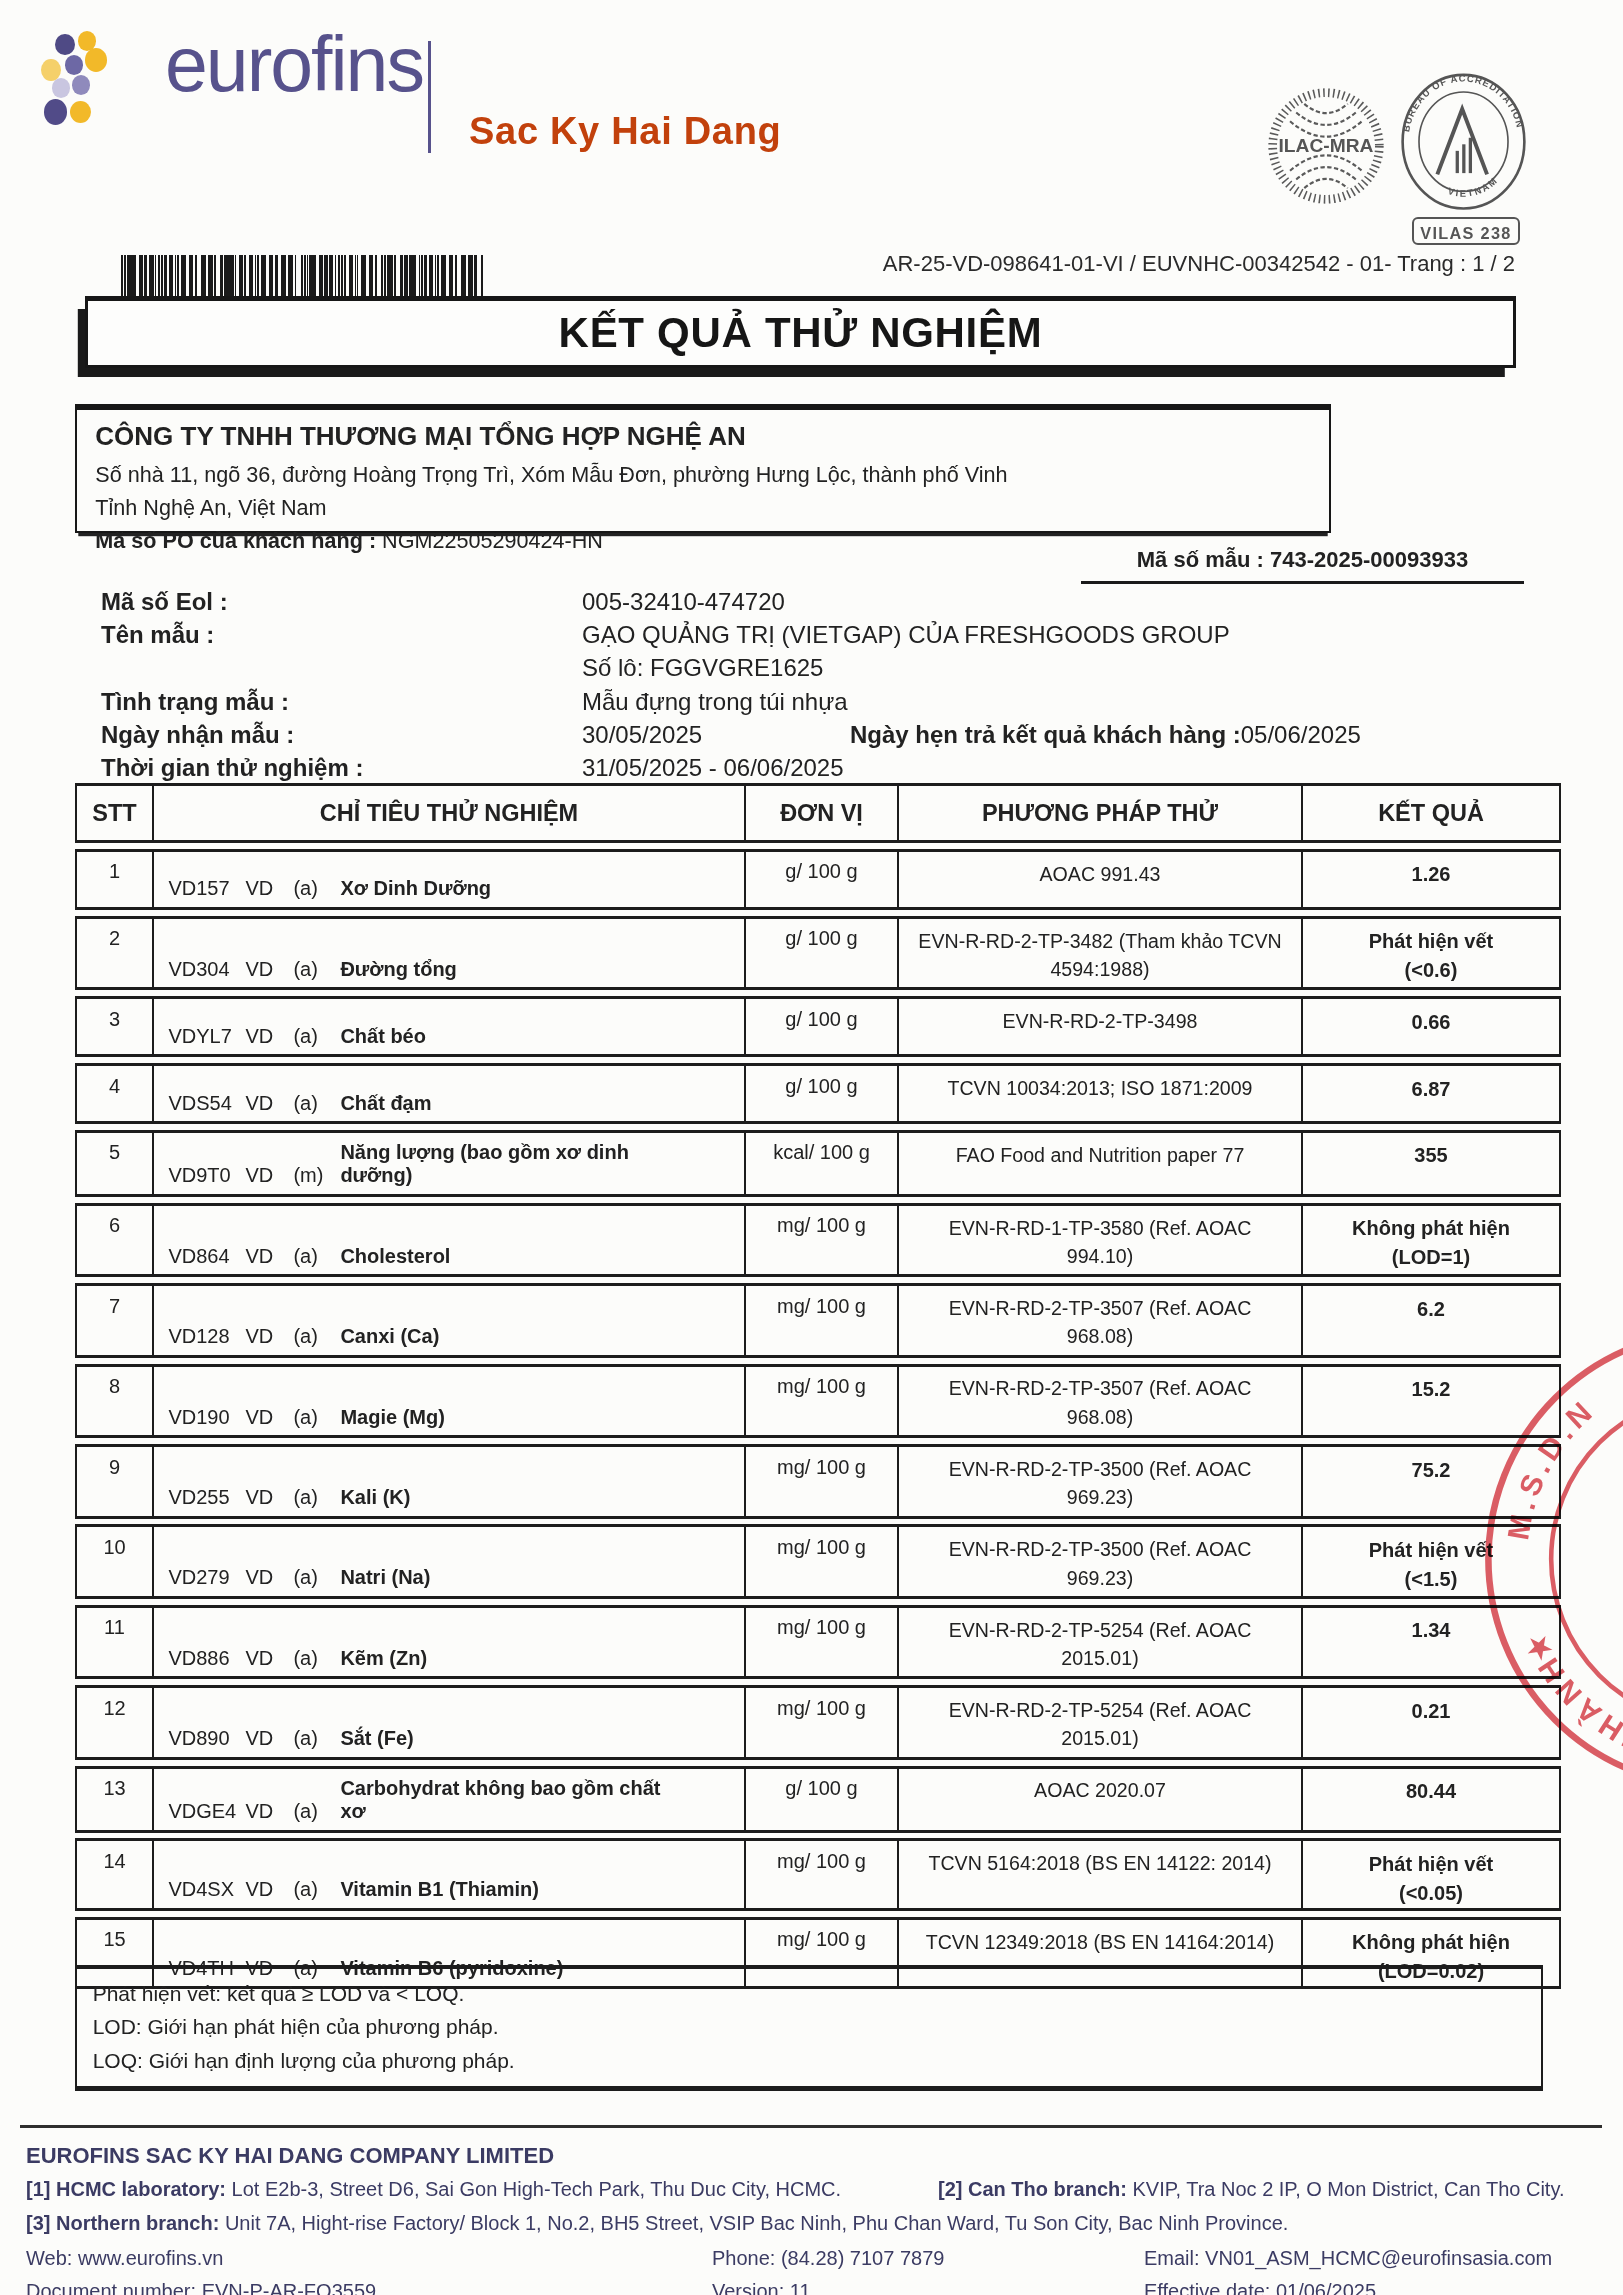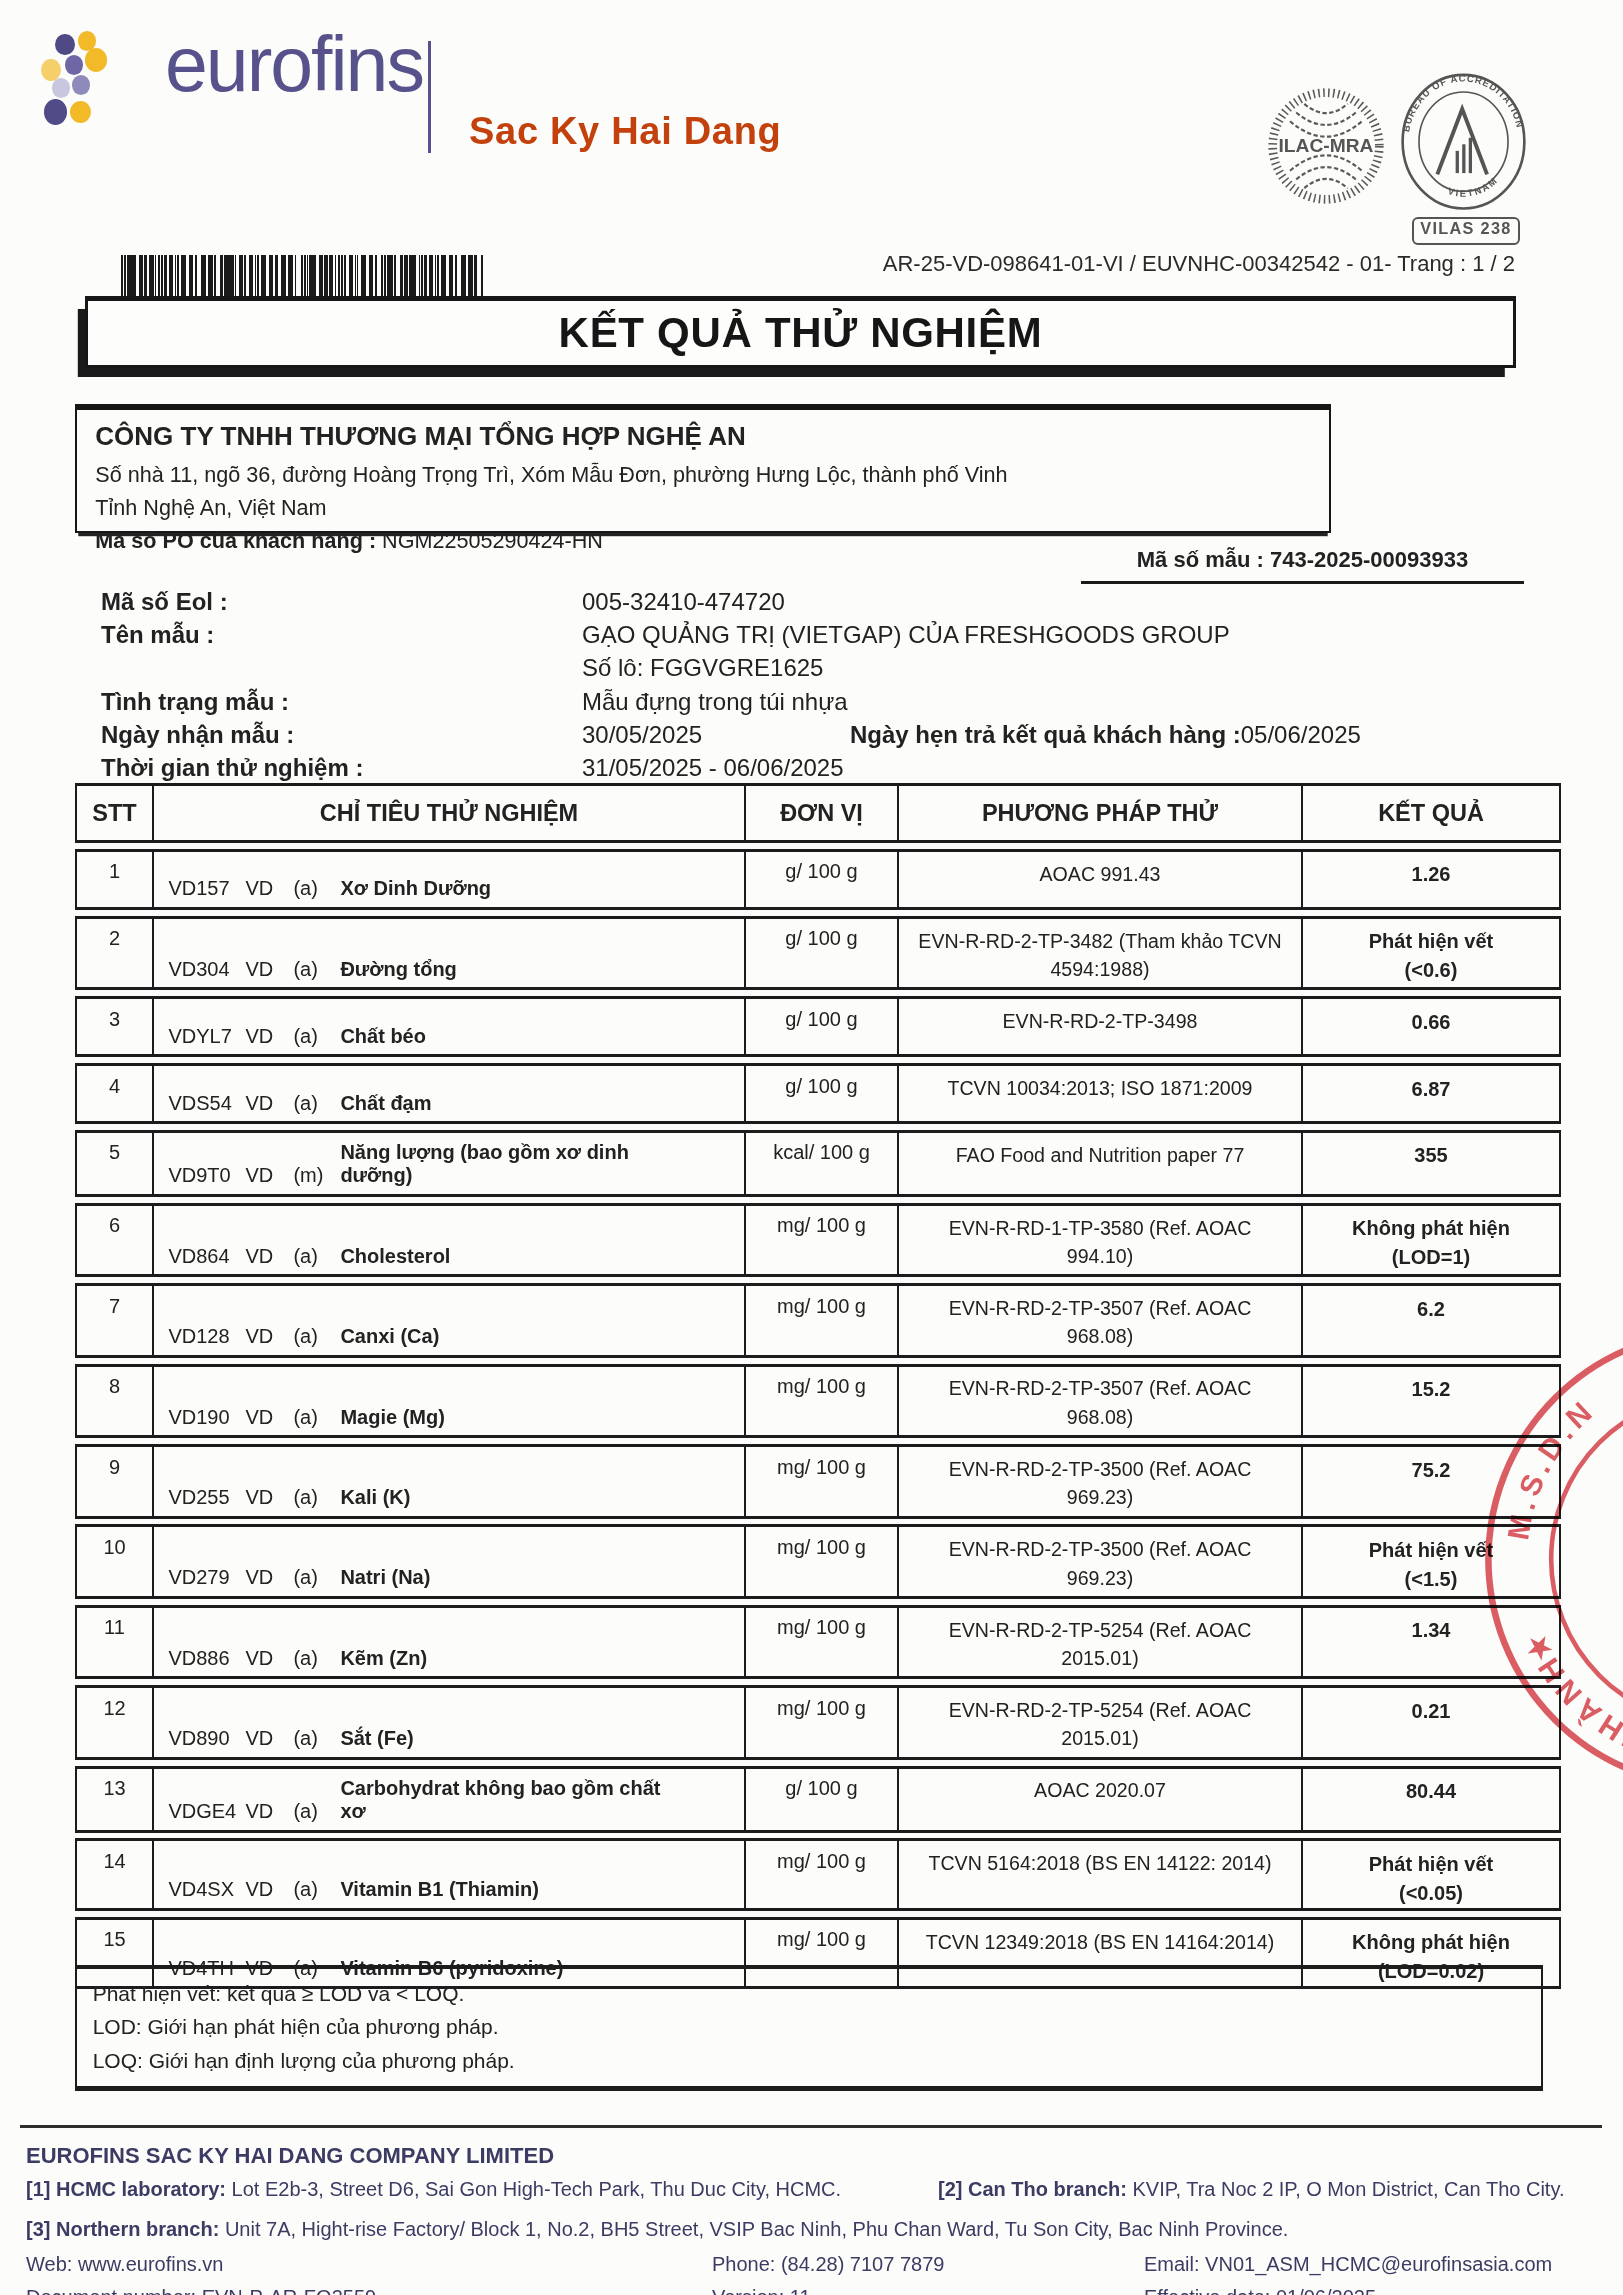--- a/index.html
+++ b/index.html
@@ -20,21 +20,21 @@
   .d8{left:2.6px;top:65px;width:23.5px;height:26px;background:#514b88}
   .d9{left:29px;top:67px;width:21px;height:22px;background:#f2b929}
   .brand{position:absolute;left:165px;top:19.6px;font-size:77px;letter-spacing:-2px;color:#57528c}
   .logo-divider{position:absolute;left:428px;top:41px;width:2.6px;height:112px;background:#57528c}
   .division{position:absolute;left:469px;top:110px;font-size:38px;font-weight:bold;color:#c2410c;letter-spacing:0.7px}
 
   
   .seal-ilac{position:absolute;left:1264px;top:84px}
   .seal-boa{position:absolute;left:1398px;top:71px}
   .vilas-box{position:absolute;left:1412px;top:217px;width:108px;height:27.5px;border:2.6px solid #555;
-             border-radius:5.9px;display:flex;align-items:flex-start;justify-content:center;
+             border-radius:5.9px;display:flex;align-items:flex-end;justify-content:center;
              font-size:16.3px;font-weight:bold;color:#555;letter-spacing:1.3px}
 
   
   .barcode{position:absolute;left:121px;top:255px;width:362px;height:43px;
     background-image:
       repeating-linear-gradient(90deg,#1a1a1a 0 2px,transparent 2px 3.3px,#1a1a1a 3.3px 4.6px,transparent 4.6px 7.8px,#1a1a1a 7.8px 11.8px,transparent 11.8px 13.7px,#1a1a1a 13.7px 15px,transparent 15px 20px),
       repeating-linear-gradient(90deg,#1a1a1a 0 1.3px,transparent 1.3px 5.9px,#1a1a1a 5.9px 8.5px,transparent 8.5px 12.4px);}
   .doc-ref{position:absolute;left:758px;top:251px;width:757px;text-align:right;font-size:22px;color:#2a2a2a}
 
   
@@ -93,21 +93,21 @@
   
   .notes{position:absolute;left:75px;top:1965px;width:1468px;border:2.6px solid #1c1c1c;
          border-top-width:4.6px;border-bottom-width:5.9px;padding:11.8px 15.7px;font-size:21px}
   .notes div{margin-bottom:7.2px;line-height:1.25}
   .notes div:last-child{margin-bottom:0}
 
   
   .footer-rule{position:absolute;left:19.6px;top:2125px;width:1582px;height:3.3px;background:#2e2e2e}
   .footer{position:absolute;left:26px;top:2143px;width:1576px;color:#3b3b63;font-size:20px}
   .f-company{font-size:22px;font-weight:bold;margin-bottom:9.2px}
-  .f-branches{display:flex;margin-bottom:17px}
+  .f-branches{display:flex;margin-bottom:11px}
   .f-b1{flex:0 0 912px}
   .f-line3{margin-bottom:11.8px}
   .f-grid{display:grid;grid-template-columns:686px 432px 1fr;margin-bottom:10.5px}
   .footer b{font-weight:bold}
 
   
   .stamp{position:absolute;left:1474px;top:1317px;opacity:.85;mix-blend-mode:multiply}
 
   .seal-text{fill:#555;font-family:"Liberation Sans",sans-serif}
 </style>

